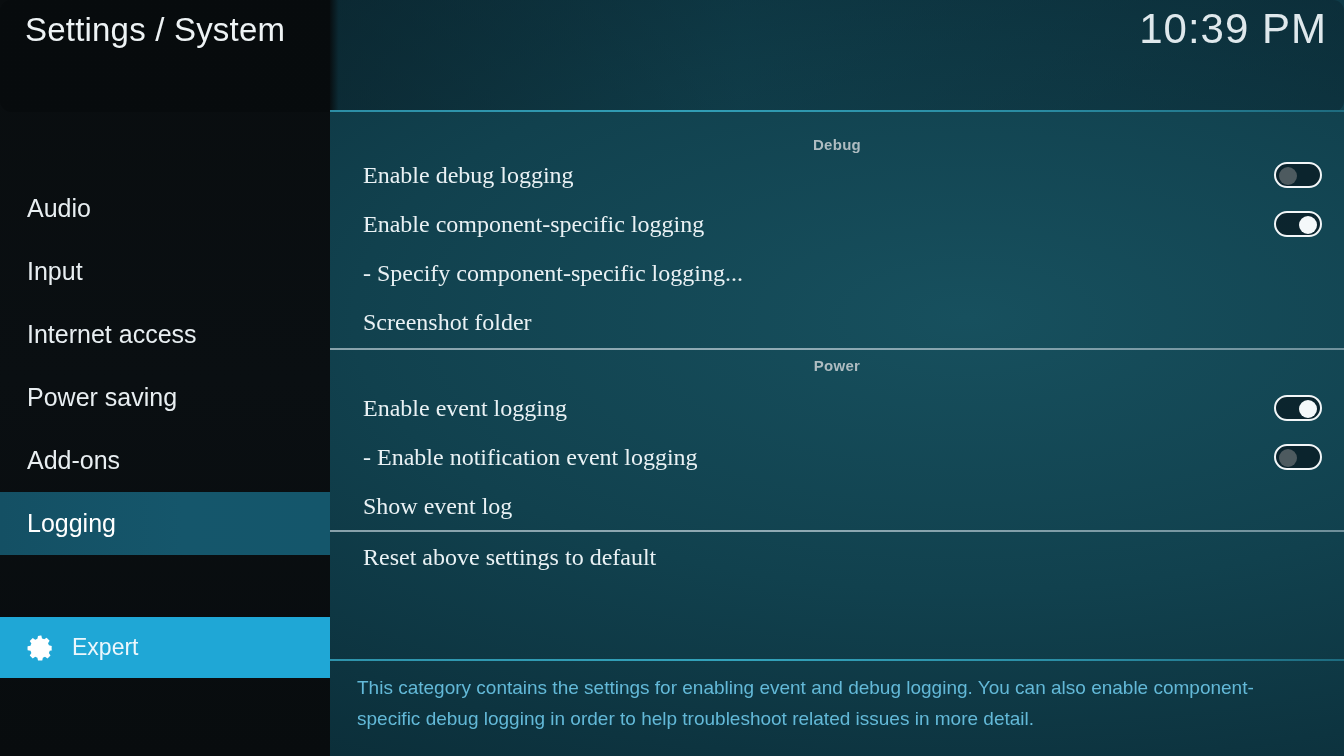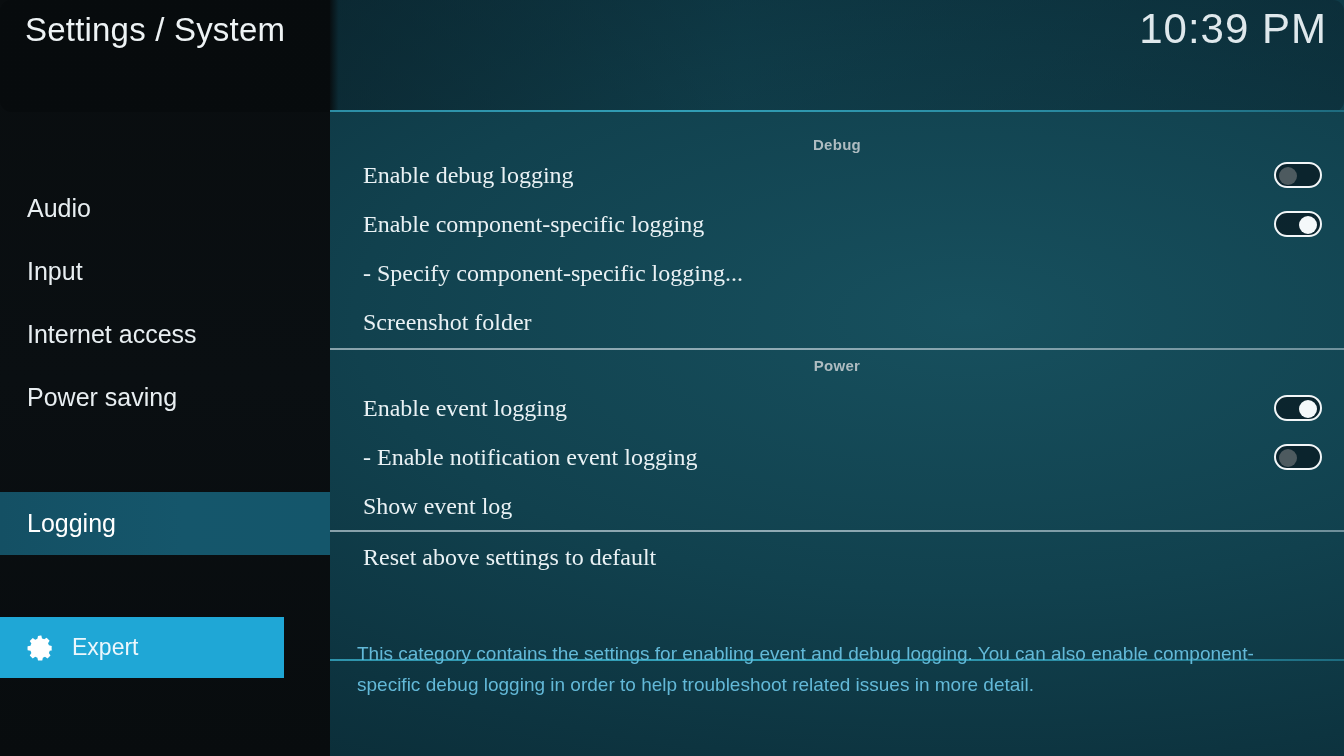--- a/index.html
+++ b/index.html
@@ -65,21 +65,21 @@
     white-space:nowrap;
   }
   .side-item.selected {
     background:linear-gradient(90deg,#145064 0%, #15566b 55%, #14566b 100%);
     color:#ffffff;
   }
 
   
   #expert-bar {
     position:absolute; left:0; top:617px;
-    width:284px; height:61px;
+    width:330px; height:61px;
     background:#1fa7d6;
     display:flex; align-items:center;
     padding-left:26px;
     z-index:6;
   }
   #gear-icon { width:30px; height:30px; flex:0 0 30px; display:block; }
   #expert-label {
     margin-left:16px;
     font-size:23px; font-weight:300; color:#ecf7fc;
     white-space:nowrap;
@@ -131,21 +131,21 @@
     background:linear-gradient(90deg, rgba(176,195,203,.75) 0%, rgba(166,188,197,.85) 45%, rgba(150,176,186,.7) 100%);
   }
 
   
   #desc-rule {
     position:absolute; left:330px; top:659px; width:1014px; height:2px;
     background:linear-gradient(90deg,#2e93ab 0%, #33a3bb 40%, #2a8ca3 75%, #1d6b7f 100%);
     z-index:6;
   }
   #description {
-    position:absolute; left:357px; top:638px;
+    position:absolute; left:357px; top:672px;
     width:950px;
     font-size:19px; font-weight:300; line-height:31px;
     color:#63b9d8;
     z-index:6;
   }
 </style>
 </head>
 <body>
 
 <div id="screen">
@@ -155,20 +155,23 @@
       <span>Audio</span>
     </div>
     <div class="side-item" style="top:303px">
       <span>Internet access</span>
     </div>
     <div class="side-item" style="top:240px">
       <span>Input</span>
     </div>
     <div class="side-item" style="top:366px">
       <span>Power saving</span>
+    </div>
+    <div class="side-item" style="top:429px">
+      <span>Add-ons</span>
     </div>
     <div class="side-item selected" style="top:492px">
       <span>Logging</span>
     </div>
   </div>
 
   <div id="expert-bar">
     <svg id="gear-icon" viewBox="0 0 24 24">
       <path fill="#ffffff" d="M12 8.2a3.8 3.8 0 1 0 0 7.6 3.8 3.8 0 0 0 0-7.6zm0 5.9a2.1 2.1 0 1 1 0-4.2 2.1 2.1 0 0 1 0 4.2z"></path>
       <path fill="#ffffff" d="M20.6 13.7l-.1-1.7.1-1.7-2.3-.5a6.8 6.8 0 0 0-.7-1.7l1.3-2-2.4-2.4-2 1.3a6.8 6.8 0 0 0-1.7-.7L12.3 2h-.6l-2.1.3-.5 2.3c-.6.2-1.2.4-1.7.7l-2-1.3L3 6.4l1.3 2c-.3.5-.5 1.1-.7 1.7L1.3 10.6 1.2 12l.1 1.7 2.3.5c.2.6.4 1.2.7 1.7l-1.3 2 2.4 2.4 2-1.3c.5.3 1.1.5 1.7.7l.5 2.3h3.4l.5-2.3c.6-.2 1.2-.4 1.7-.7l2 1.3 2.4-2.4-1.3-2c.3-.5.5-1.1.7-1.7l2.3-.5z"></path>

